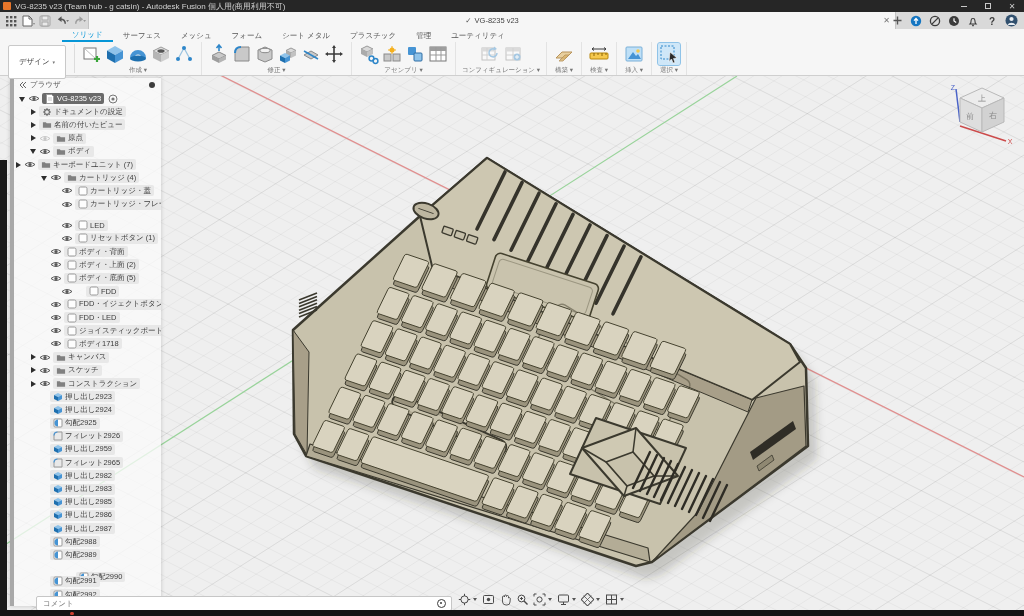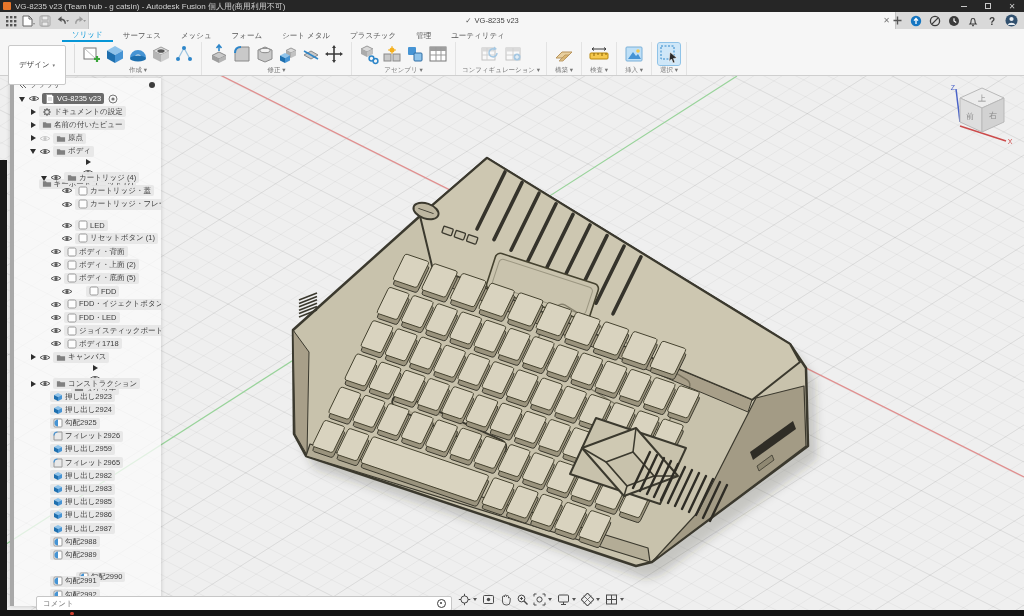--- a/index.html
+++ b/index.html
@@ -31,21 +31,21 @@
   #doc-close { position:absolute; right:5px; top:0; height:17px; display:flex; align-items:center; color:#777; font-size:8px; }
   #tr-icons { position:absolute; right:2px; top:0; height:17px; display:flex; align-items:center; gap:7px; padding-right:4px; }
 
   
   #ribbon { position:absolute; left:0; top:29px; width:1024px; height:47px; background:#f6f6f6;
     border-bottom:1px solid #cfcfcf; z-index:6; }
   #ribbon-tabs { height:13px; display:flex; padding-left:62px; }
   .rtab { font-size:7.5px; color:#555; padding:1px 10px 0; display:flex; align-items:center; }
   .rtab.active { color:#0696d7; border-bottom:2px solid #0696d7; }
   #ribbon-body { display:flex; height:33px; align-items:stretch; }
-  #design-btn { width:58px; height:40px; margin:3px 8px 0 8px; border:1px solid #c9c9c9; background:#fff;
+  #design-btn { width:58px; height:34px; margin:3px 8px 0 8px; border:1px solid #c9c9c9; background:#fff;
     border-radius:2px; font-size:7.5px; color:#444; display:flex; align-items:center; justify-content:center; gap:3px; align-self:flex-start; }
   .vdiv { width:1px; background:#dcdcdc; margin:2px 2px; }
   #ribbon-groups { display:flex; }
   .rgroup { display:flex; flex-direction:column; align-items:center; padding:1px 6px 0; border-right:1px solid #e3e3e3; }
   .rgroup.disabled .ricons { opacity:.4; }
   .ricons { display:flex; gap:1px; height:23px; align-items:center; }
   .ricon { width:22px; height:22px; display:flex; align-items:center; justify-content:center; border-radius:2px; }
   .ricon.hl { background:#cfe7f8; outline:1px solid #8fc3e8; }
   .glabel { font-size:6.5px; color:#777; margin-top:1px; white-space:nowrap; }
 
@@ -875,21 +875,21 @@
         </span>
         <span class="pill">
           <span class="ticon">
             <svg width="11" height="9" viewBox="0 0 11 9">
               <path d="M1,2 h3.2 l1,1.2 H10 V8 H1 Z" fill="#808080"></path>
             </svg>
           </span>
           <span>ボディ</span>
         </span>
       </div>
-      <div class="trow" style=" flex-direction: column;">
+      <div class="trow" style="">
         <span class="caret c"></span>
         <span class="eye">
           <svg width="12" height="9" viewBox="0 0 12 9">
             <path d="M1,4.5 Q6,0.5 11,4.5 Q6,8.5 1,4.5 Z" fill="none" stroke="#555" stroke-width="1"></path>
             <circle cx="6" cy="4.5" r="1.6" fill="#555"></circle>
           </svg>
         </span>
         <span class="pill">
           <span class="ticon">
             <svg width="11" height="9" viewBox="0 0 11 9">
@@ -1130,21 +1130,21 @@
         </span>
         <span class="pill">
           <span class="ticon">
             <svg width="11" height="9" viewBox="0 0 11 9">
               <path d="M1,2 h3.2 l1,1.2 H10 V8 H1 Z" fill="#808080"></path>
             </svg>
           </span>
           <span>キャンバス</span>
         </span>
       </div>
-      <div class="trow" style="padding-left: 15px; flex-direction: column;">
+      <div class="trow" style="padding-left: 15px;">
         <span class="caret c"></span>
         <span class="eye">
           <svg width="12" height="9" viewBox="0 0 12 9">
             <path d="M1,4.5 Q6,0.5 11,4.5 Q6,8.5 1,4.5 Z" fill="none" stroke="#555" stroke-width="1"></path>
             <circle cx="6" cy="4.5" r="1.6" fill="#555"></circle>
           </svg>
         </span>
         <span class="pill">
           <span class="ticon">
             <svg width="11" height="9" viewBox="0 0 11 9">

